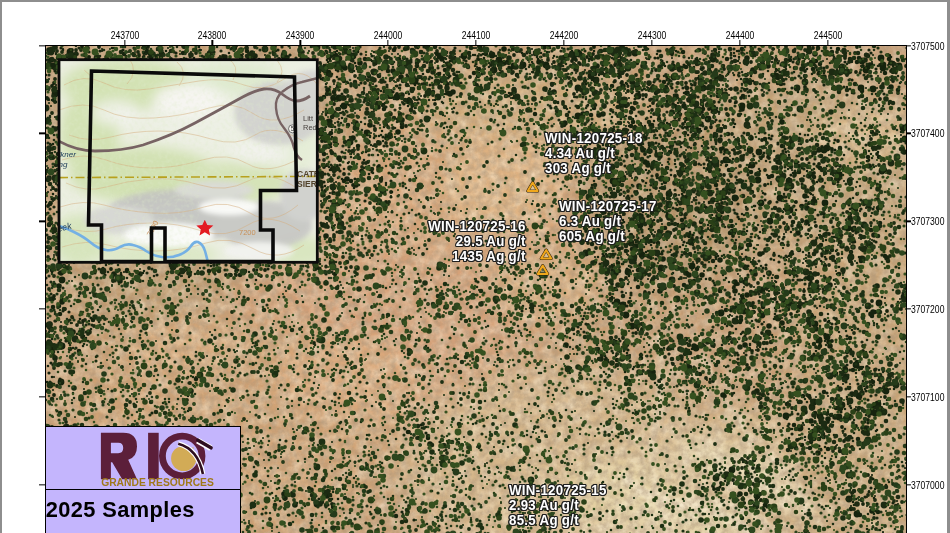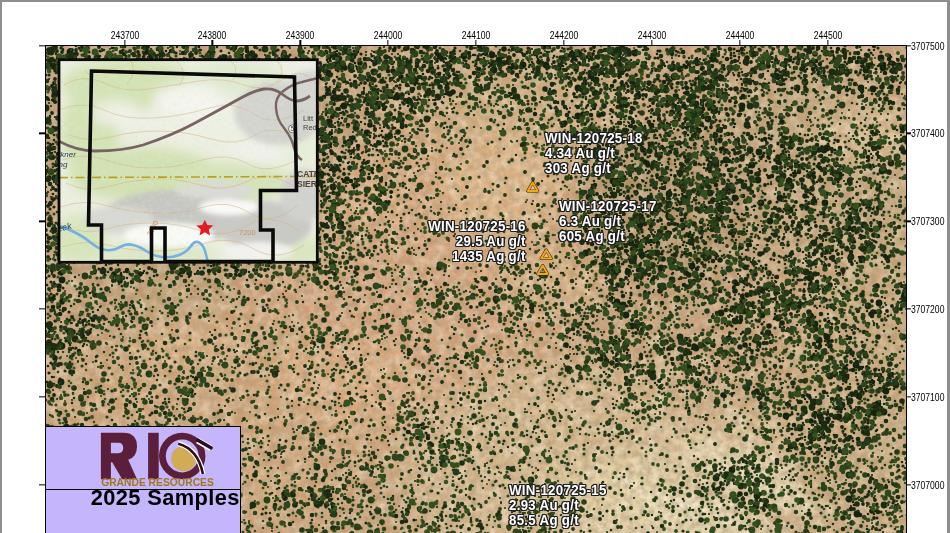--- a/index.html
+++ b/index.html
@@ -14,21 +14,21 @@
 .rtick { position:absolute; left:905.5px; width:5.5px; height:1.3px; background:#000; transform:translateY(-50%); }
 .ltick { position:absolute; left:39px; width:6px; height:1.3px; background:#000; transform:translateY(-50%); }
 .slab { position:absolute; font-size:14px; font-weight:bold; color:#fff; line-height:15.2px;
   transform:scaleX(0.95); transform-origin:left top;
   letter-spacing:0.3px; white-space:nowrap;
   text-shadow:-1px -1px 0 #1f1f1f, 1px -1px 0 #1f1f1f, -1px 1px 0 #1f1f1f, 1px 1px 0 #1f1f1f,
     0 -1.2px 0 #1f1f1f, 0 1.2px 0 #1f1f1f, -1.2px 0 0 #1f1f1f, 1.2px 0 0 #1f1f1f; }
 #logobox { position:absolute; left:44.8px; top:426px; width:196px; height:107px;
   background:#c4b5fd; border:1.6px solid #000; border-bottom:none; }
 #logodiv { position:absolute; left:0; top:61.8px; width:100%; height:1.6px; background:#000; }
-#samples { position:absolute; left:0; top:60px; width:100%; text-align:right;
+#samples { position:absolute; left:0; top:72px; width:100%; text-align:left;
   font-size:21.8px; font-weight:bold; color:#000; letter-spacing:0.4px; line-height:21px; }
 </style></head>
 <body>
 <div class="pb" style="left:0;top:0;width:950px;height:2px"></div>
 <div class="pb" style="left:0;top:0;width:1.8px;height:533px"></div>
 <div class="pb" style="left:947.2px;top:0;width:2.8px;height:533px"></div>
 <div id="map">
 <svg width="862" height="488" viewBox="0 0 862 488" xmlns="http://www.w3.org/2000/svg" style="position:absolute;left:0;top:0">
 <defs>
 <filter id="blur18" x="-40%" y="-40%" width="180%" height="180%">

